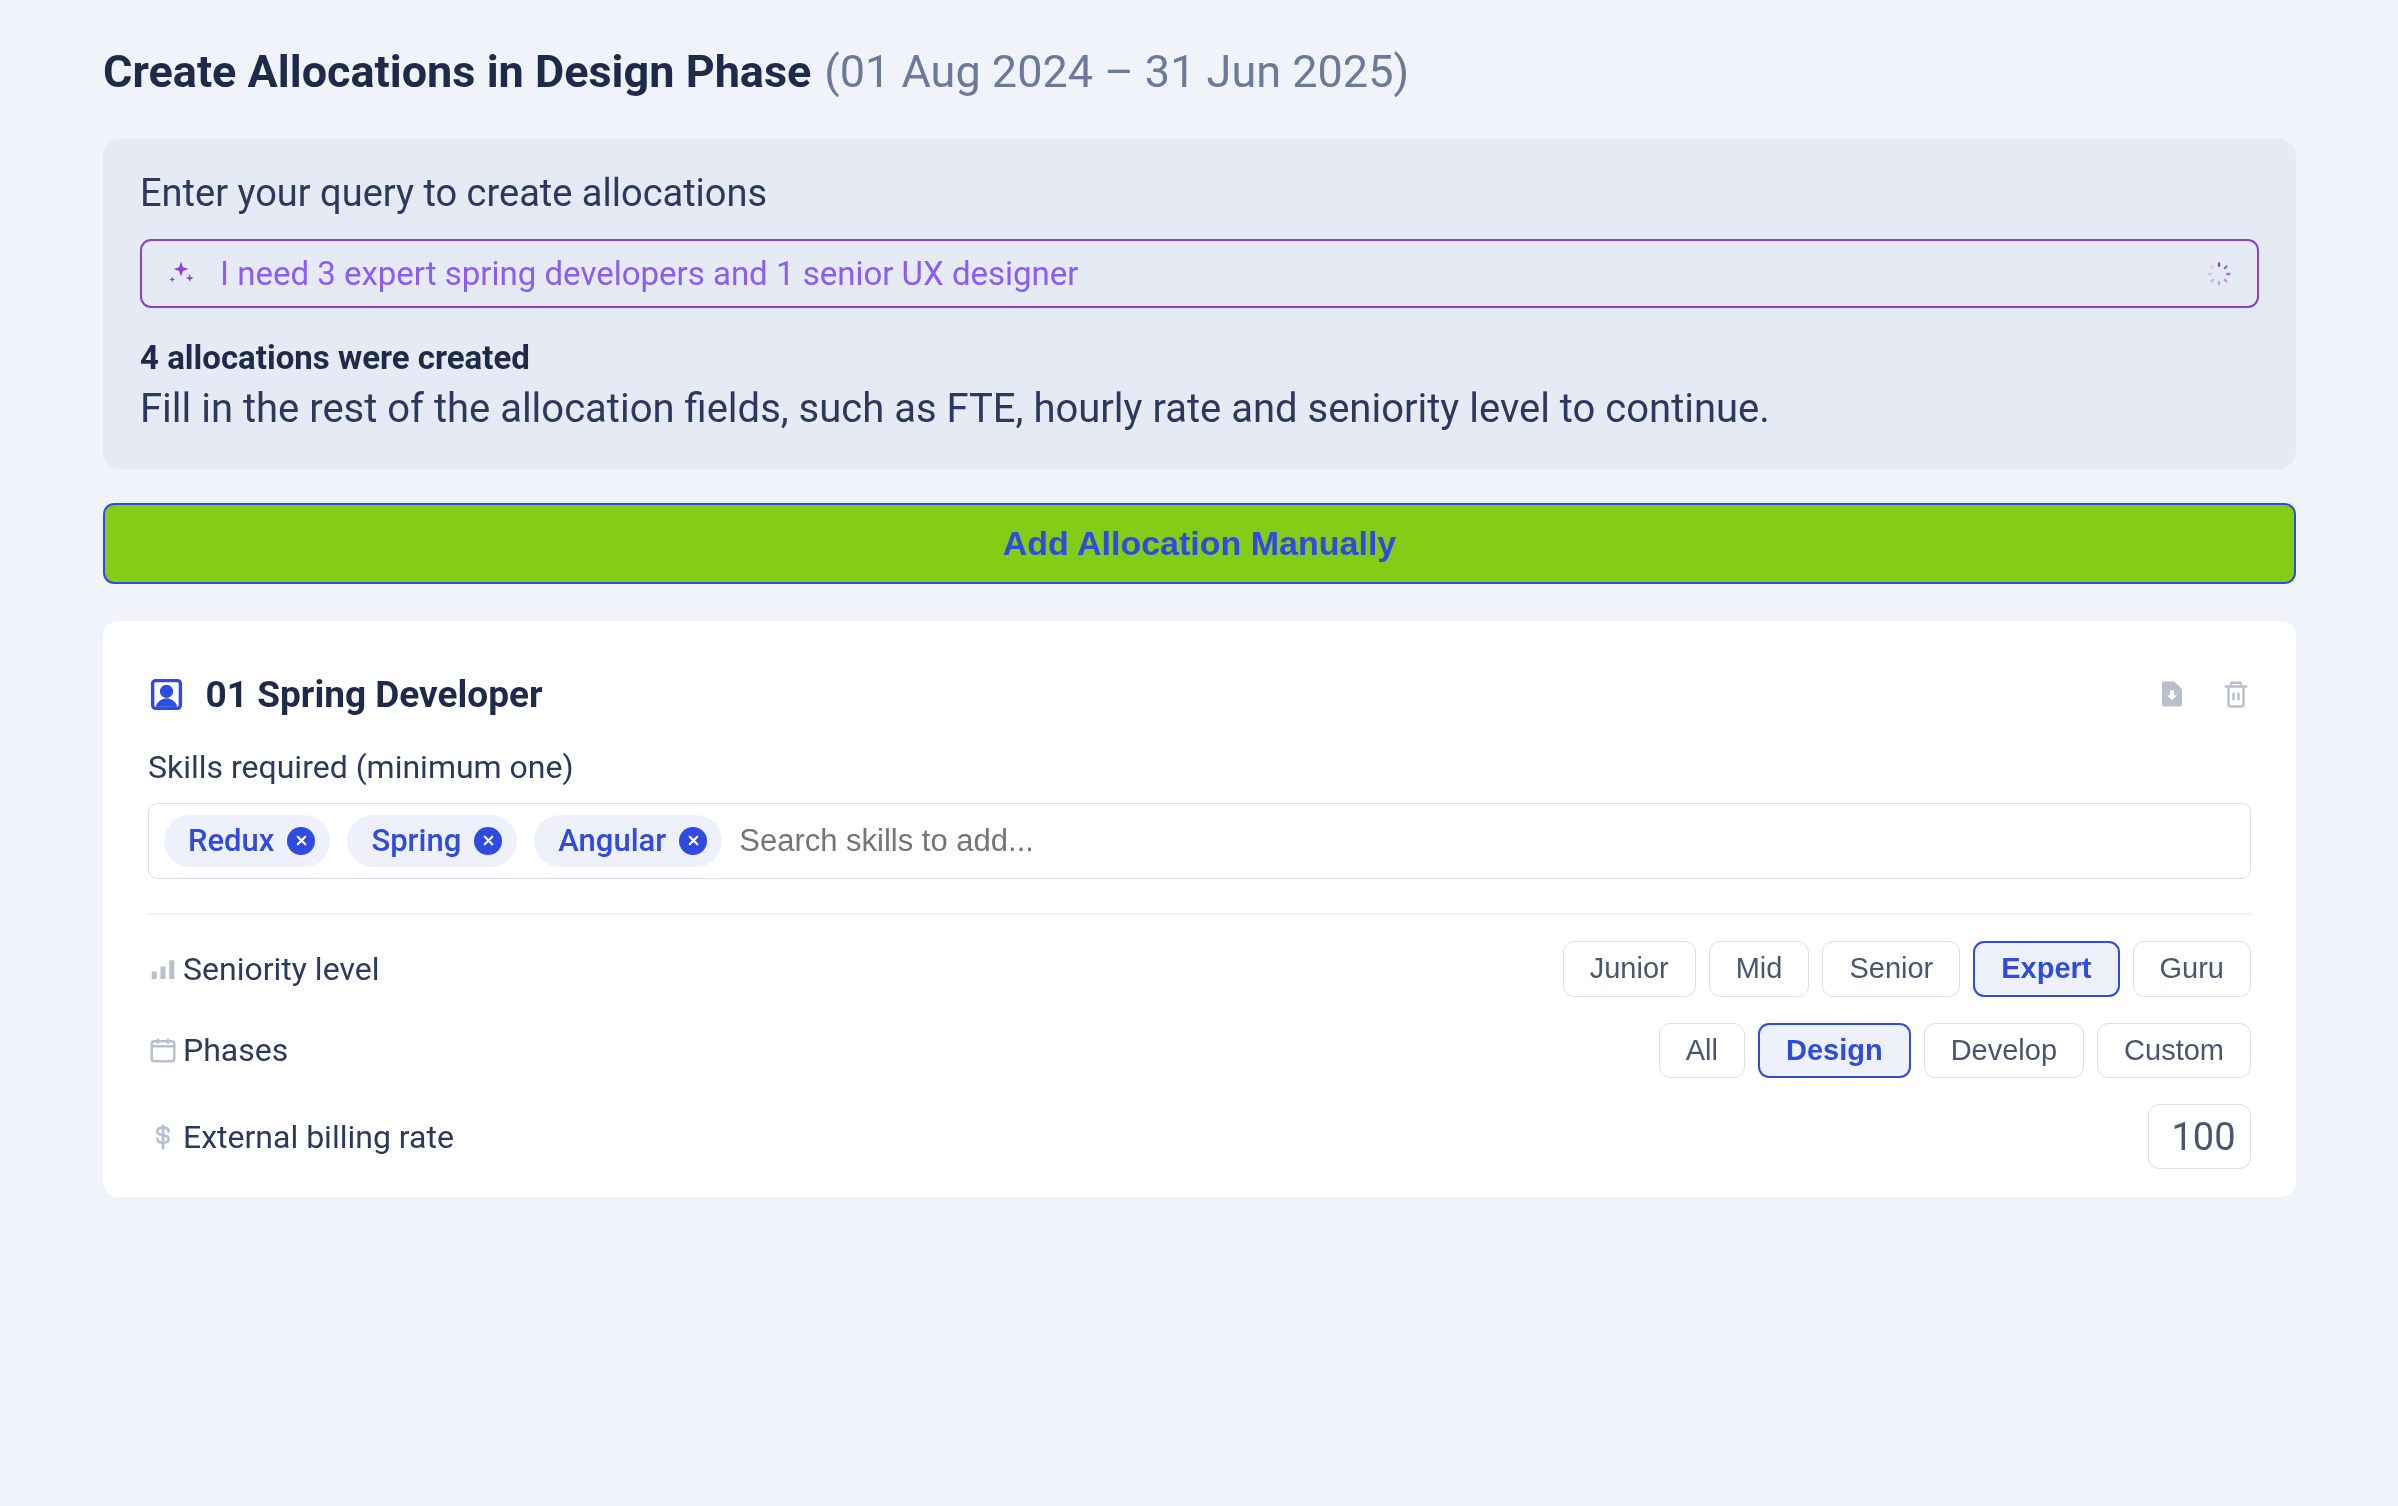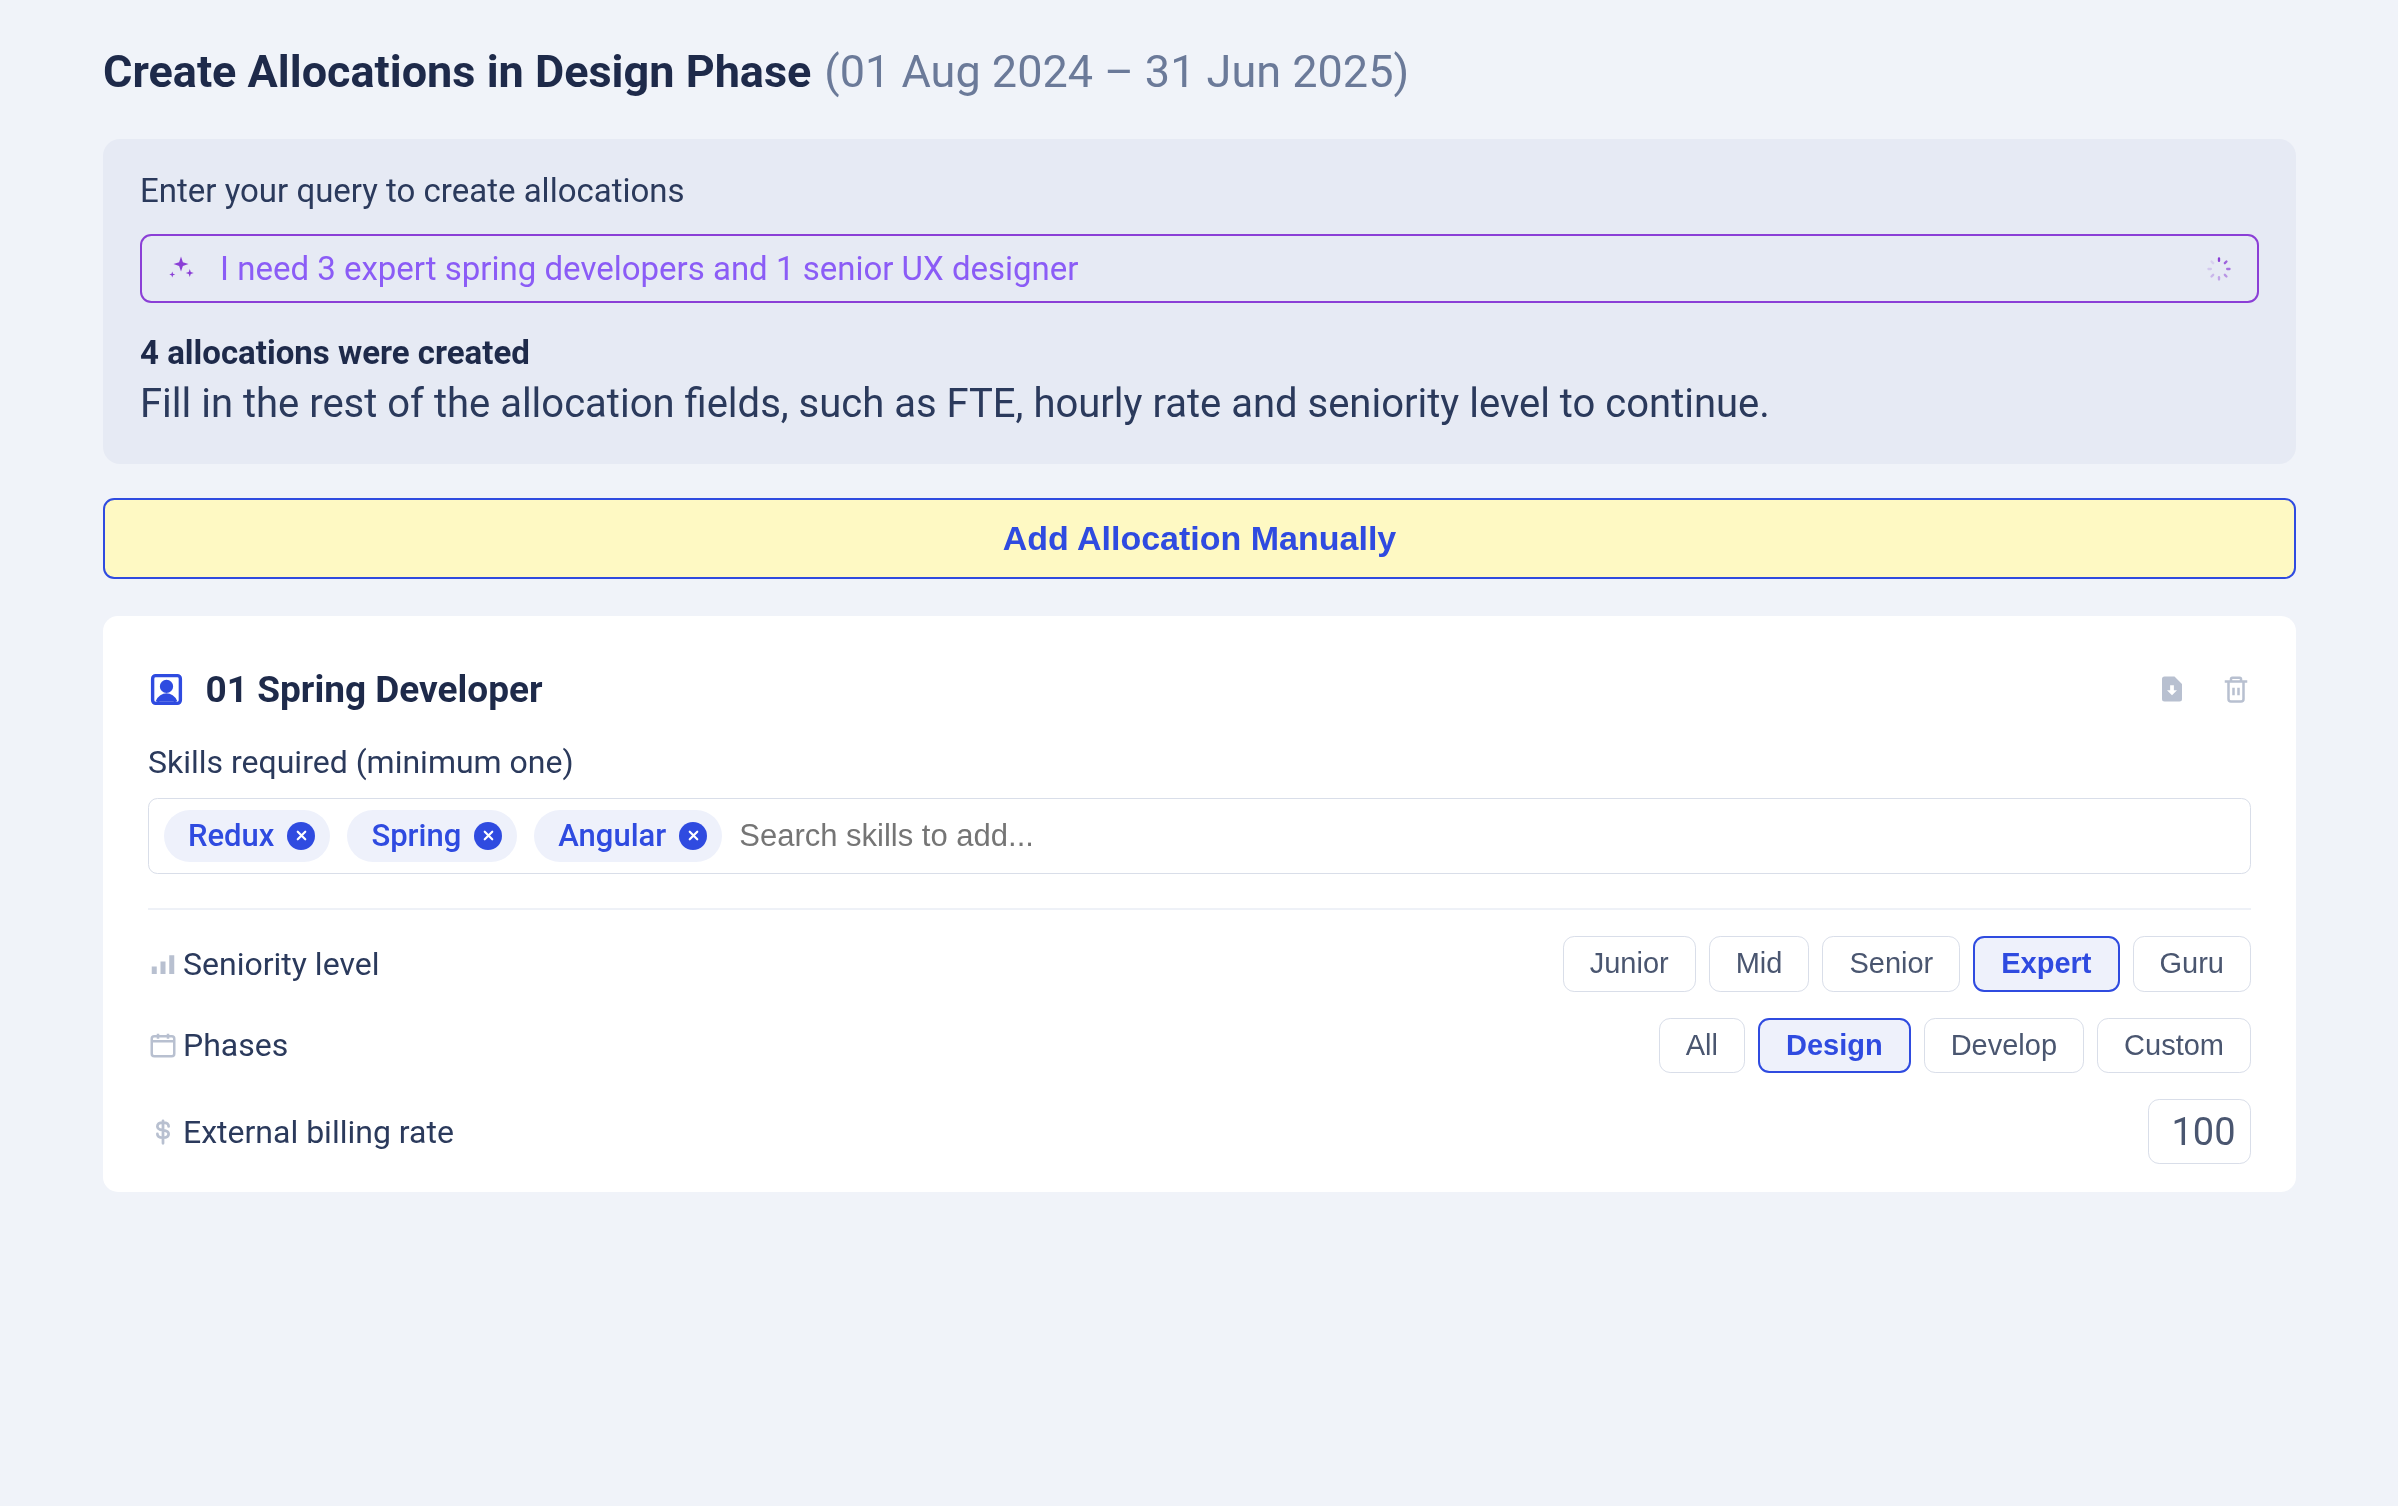--- a/index.html
+++ b/index.html
@@ -35,21 +35,21 @@
   font-weight: 400;
   color: #6b7a99;
 }
 .query-panel {
   background: #e6eaf4;
   border-radius: 17px;
   padding: 32px 37px 37px 37px;
   margin-bottom: 34px;
 }
 .query-label {
-  font-size: 33px;
+  font-size: 38px;
   color: #2b3a5c;
   margin-bottom: 24px;
 }
 .query-input-wrap {
   display: flex;
   align-items: center;
   background: #e6eaf4;
   border: 2.3px solid #8b3fd6;
   border-radius: 11.2px;
   padding: 13px 24px;
@@ -79,21 +79,21 @@
   color: #1e2a4a;
   margin-bottom: 7.5px;
 }
 .result-sub {
   font-size: 40px;
   color: #2b3a5c;
 }
 .add-manual-btn {
   width: 100%;
   border: 2.3px solid #2f4be0;
-  background: #fef9c3;
+  background: #84cc16;
   color: #2f4be0;
   font-size: 34px;
   font-weight: 700;
   border-radius: 11.2px;
   padding: 19px 16px;
   cursor: pointer;
   margin-bottom: 37px;
 }
 .allocation-card {
   background: #fff;

